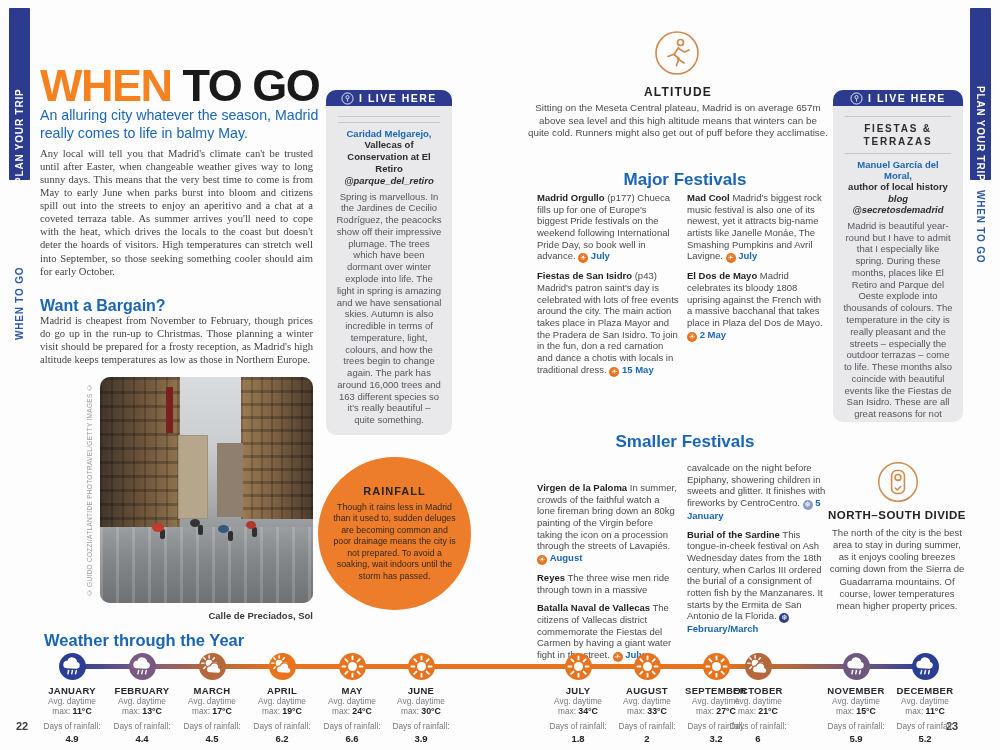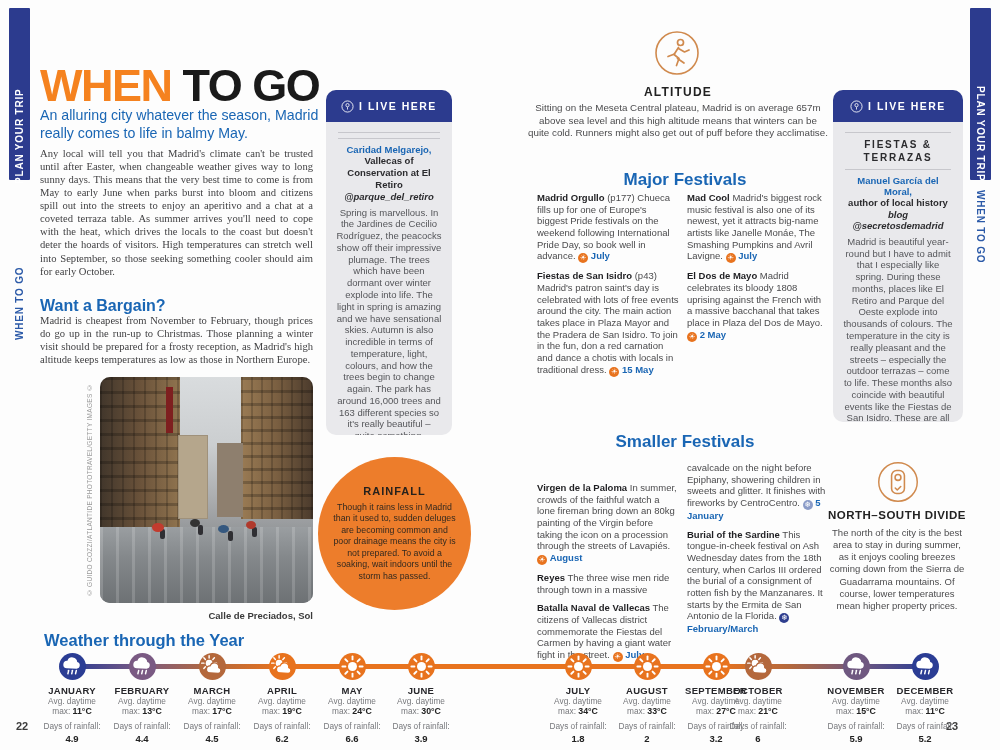--- a/index.html
+++ b/index.html
@@ -44,21 +44,21 @@
                      linear-gradient(180deg,#9a9ea1,#84888b 40%,#6d7174);}
   .sign{position:absolute;left:66px;top:10px;width:7px;height:46px;background:#7e1f1f;}
   .fig{position:absolute;width:5px;height:10px;border-radius:2px;background:#2f2f33;}
   .umb{position:absolute;border-radius:50%;}
   .caption{position:absolute;left:100px;top:610px;width:213px;text-align:right;font-size:9.5px;font-weight:bold;color:#3a3a3a;}
   .credit{position:absolute;left:86px;top:377px;height:226px;display:flex;align-items:center;}
   .credit span{writing-mode:vertical-rl;transform:rotate(180deg);font-size:6.5px;color:#9a9a9a;letter-spacing:.3px;}
 
   
   .livebox{position:absolute;background:#e9e9ec;border-radius:10px;overflow:hidden;text-align:center;}
-  .livehead{height:32px;background:#2c3b8e;color:#fff;display:flex;align-items:center;justify-content:center;gap:5px;
+  .livehead{height:16px;background:#2c3b8e;color:#fff;display:flex;align-items:center;justify-content:center;gap:5px;
             font-size:10.5px;font-weight:bold;letter-spacing:1.5px;}
   .livein{padding:5px 10px 8px;}
   .lhr{border:none;border-top:1px solid #c7c7cc;margin:5px 2px;}
   .livetitle{font-size:10px;font-weight:bold;color:#2b2b2e;letter-spacing:1.8px;line-height:1.3;margin:4px 0;}
   .liveauthor{font-size:9.5px;font-weight:bold;color:#1a66b4;margin-top:4px;}
   .liverole{font-size:9.5px;font-weight:bold;color:#2b2b2e;line-height:1.25;}
   .livehandle{font-size:9.5px;font-weight:bold;font-style:italic;color:#2b2b2e;}
   .livebody{font-size:9.5px;line-height:1.24;color:#55565a;margin-top:5px;}
 
   

